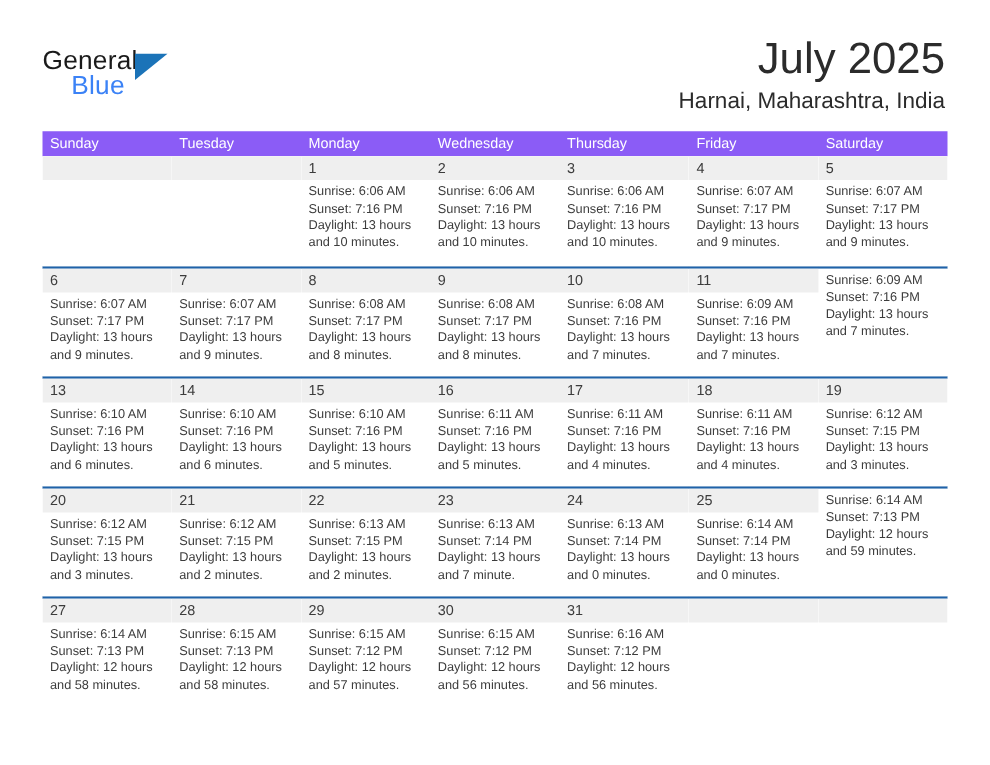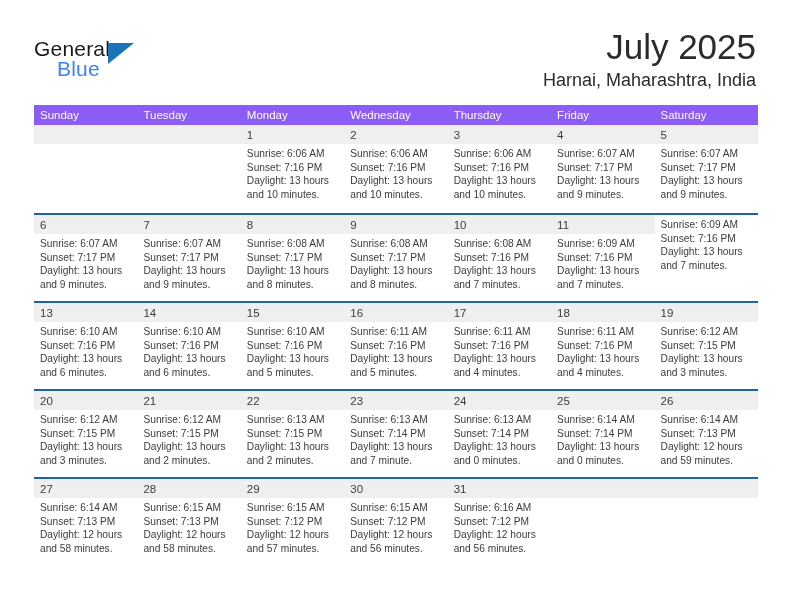--- a/index.html
+++ b/index.html
@@ -432,21 +432,20 @@
       <div class="day-cell">
         <div class="day-number-band"><span class="day-number">25</span></div>
         <div class="day-body">
           <div class="day-line">Sunrise: 6:14 AM</div>
           <div class="day-line">Sunset: 7:14 PM</div>
           <div class="day-line">Daylight: 13 hours</div>
           <div class="day-line">and 0 minutes.</div>
         </div>
       </div>
       <div class="day-cell">
-        <div class="day-number-band"><span class="day-number">26</span></div>
         <div class="day-body">
           <div class="day-line">Sunrise: 6:14 AM</div>
           <div class="day-line">Sunset: 7:13 PM</div>
           <div class="day-line">Daylight: 12 hours</div>
           <div class="day-line">and 59 minutes.</div>
         </div>
       </div>
     </div>
 
     <div class="week-row">

